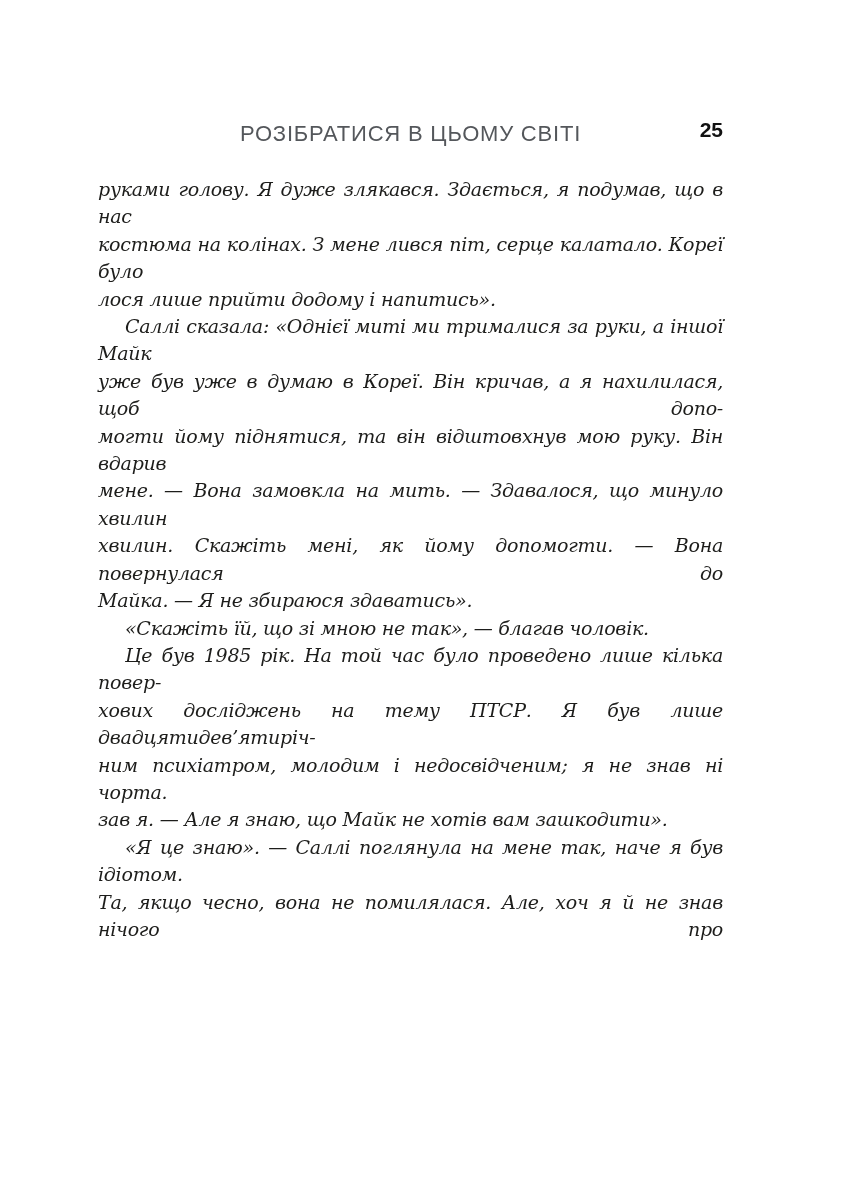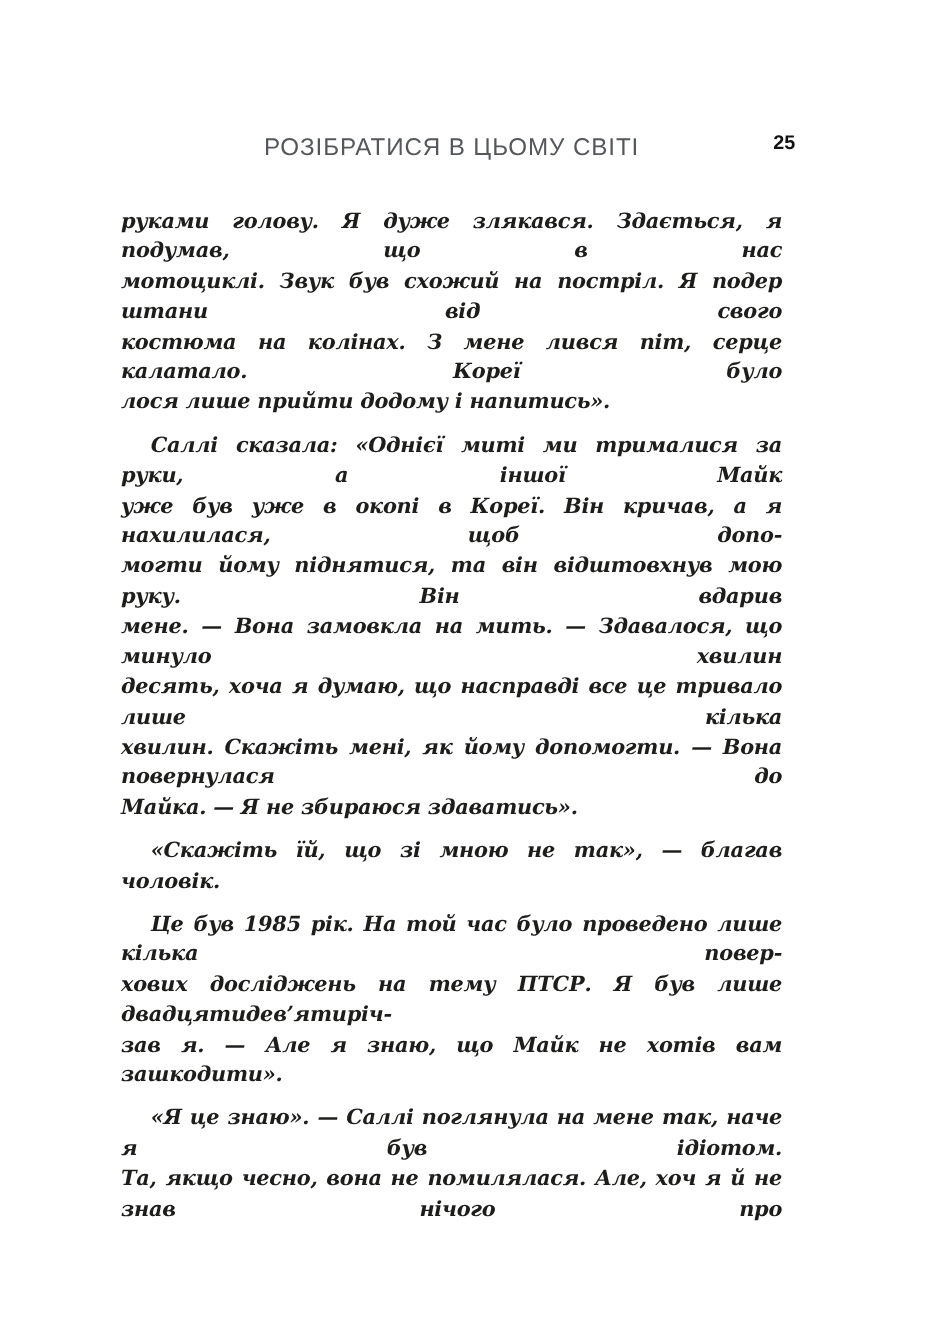--- a/index.html
+++ b/index.html
@@ -33,39 +33,39 @@
     letter-spacing: 0.8px;
     color: var(--header-text, #54575b);
   }
 
   .page-number {
     position: absolute;
     right: 0;
     top: 117px;
     font-family: "Liberation Sans", sans-serif;
     font-weight: bold;
-    font-size: 18px;
+    font-size: 21px;
     line-height: 25px;
     color: var(--page-number, #121212);
   }
 
   .body-text {
     position: absolute;
     left: 98px;
     top: 176px;
     width: 625px;
     font-family: "DejaVu Serif", serif;
     font-style: italic;
     font-size: 19px;
     line-height: 27.4px;
     letter-spacing: -0.25px;
     color: var(--body-text, #1d1d1b);
   }
 
-  .paragraph { margin: 12px; font-weight: bold; }
+  .paragraph { margin: 0; }
 
   .line {
     text-align: justify;
     text-align-last: justify;
     white-space: normal;
   }
 
   .line.last-line {
     text-align-last: left;
   }
@@ -79,39 +79,38 @@
 
 <div class="page">
   <div class="running-header">
     <div class="running-title">РОЗІБРАТИСЯ В ЦЬОМУ СВІТІ</div>
     <div class="page-number">25</div>
   </div>
 
   <div class="body-text" id="body-text">
       <div class="paragraph">
         <div class="line">руками голову. Я дуже злякався. Здається, я подумав, що в нас</div>
-        <div class="line">мотоциклі. Звук був схожий на постріл. Я подер штани від свого</div>
         <div class="line">костюма на колінах. З мене лився піт, серце калатало. Кореї було</div>
         <div class="line last-line">лося лише прийти додому і напитись».</div>
       </div>
       <div class="paragraph indent">
         <div class="line">Саллі сказала: «Однієї миті ми трималися за руки, а іншої Майк</div>
-        <div class="line">уже був уже в окопі в Кореї. Він кричав, а я нахилилася, щоб допо-</div>
+        <div class="line">уже був уже в думаю в Кореї. Він кричав, а я нахилилася, щоб допо-</div>
         <div class="line">могти йому піднятися, та він відштовхнув мою руку. Він вдарив</div>
         <div class="line">мене. — Вона замовкла на мить. — Здавалося, що минуло хвилин</div>
-        <div class="line">десять, хоча я думаю, що насправді все це тривало лише кілька</div>
         <div class="line">хвилин. Скажіть мені, як йому допомогти. — Вона повернулася до</div>
         <div class="line last-line">Майка. — Я не збираюся здаватись».</div>
       </div>
       <div class="paragraph indent">
         <div class="line last-line">«Скажіть їй, що зі мною не так», — благав чоловік.</div>
       </div>
       <div class="paragraph indent">
         <div class="line">Це був 1985 рік. На той час було проведено лише кілька повер-</div>
         <div class="line">хових досліджень на тему ПТСР. Я був лише двадцятидев’ятиріч-</div>
+        <div class="line">ним психіатром, молодим і недосвідченим; я не знав ні чорта.</div>
         <div class="line last-line">зав я. — Але я знаю, що Майк не хотів вам зашкодити».</div>
       </div>
       <div class="paragraph indent">
         <div class="line">«Я це знаю». — Саллі поглянула на мене так, наче я був ідіотом.</div>
         <div class="line">Та, якщо чесно, вона не помилялася. Але, хоч я й не знав нічого про</div>
       </div>
     </div>
 </div>
 
 </body></html>

